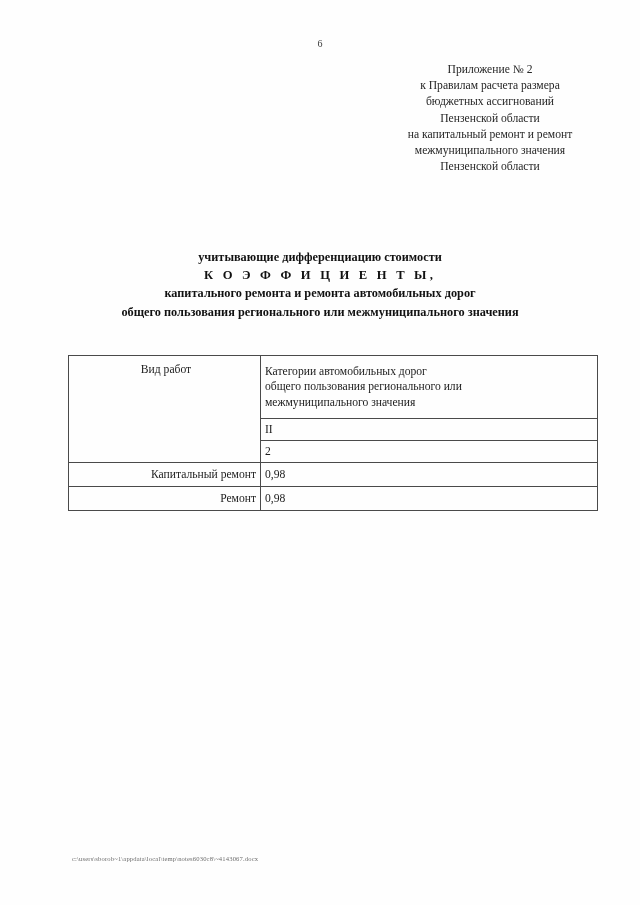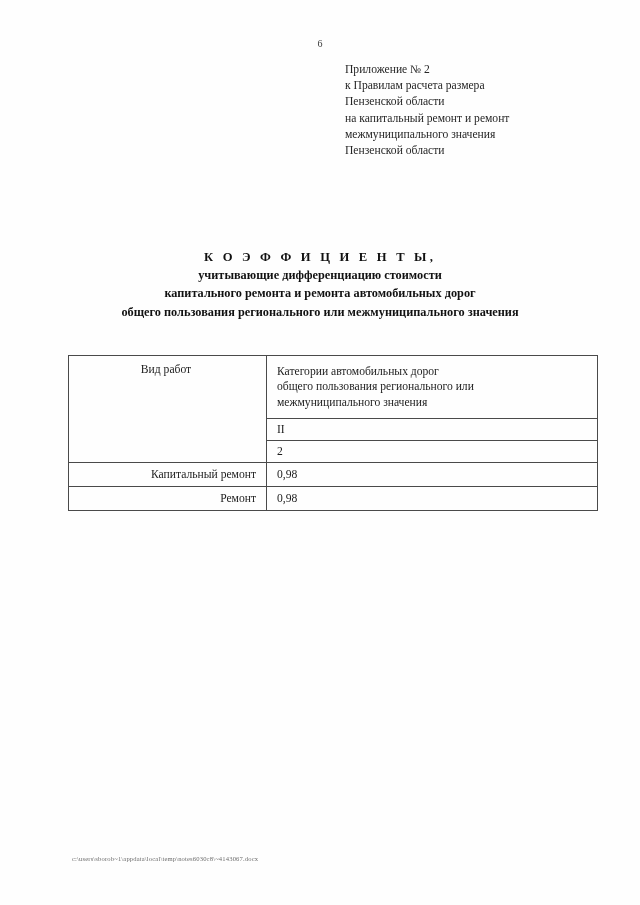--- a/index.html
+++ b/index.html
@@ -36,21 +36,21 @@
     color: #3a3a3a;
     letter-spacing: 0.2px;
   }
 
   
   .header-block {
     position: absolute;
     top: 62px;
     left: 345px;
     width: 290px;
-    text-align: left;
+    text-align: center;
     font-size: 11.6px;
     line-height: 16.2px;
     color: #262626;
   }
   .header-block .hline {
     display: block;
     white-space: nowrap;
   }
 
   
@@ -80,21 +80,21 @@
     left: 68px;
     top: 355px;
     width: 530px;
     border-collapse: collapse;
     table-layout: fixed;
     font-size: 11.6px;
     color: #1c1c1c;
   }
   .coef-table td {
     border: 1px solid #4a4a4a;
-    padding: 2px 10px;
+    padding: 2px 4px;
     vertical-align: middle;
     line-height: 15.5px;
     margin-top: 17px;
   }
   .coef-table td.col-work {
     width: 180px;
     text-align: right;
     padding-left: 7px;
   }
   .coef-table td.col-work-head {
@@ -137,29 +137,30 @@
 </head>
 <body>
 
 <div class="page">
 
   <div class="page-number">6</div>
 
   <div class="header-block">
     <span class="hline">Приложение № 2</span>
     <span class="hline">к Правилам расчета размера</span>
+    <span class="hline">бюджетных ассигнований</span>
     <span class="hline">Пензенской области</span>
     <span class="hline">на капитальный ремонт и ремонт</span>
     <span class="hline">межмуниципального значения</span>
     <span class="hline">Пензенской области</span>
   </div>
 
   <div class="title-block">
+    <span class="tline">учитывающие дифференциацию стоимости</span>
     <span class="tline spaced">К О Э Ф Ф И Ц И Е Н Т Ы,</span>
-    <span class="tline">учитывающие дифференциацию стоимости</span>
     <span class="tline">капитального ремонта и ремонта автомобильных дорог</span>
     <span class="tline">общего пользования регионального или межмуниципального значения</span>
   </div>
 
   <table class="coef-table">
     <tbody>
       <tr>
         <td class="col-work col-work-head" rowspan="3">Вид работ</td>
         <td class="col-cat cat-head">
           <span class="cline">Категории автомобильных дорог</span>

